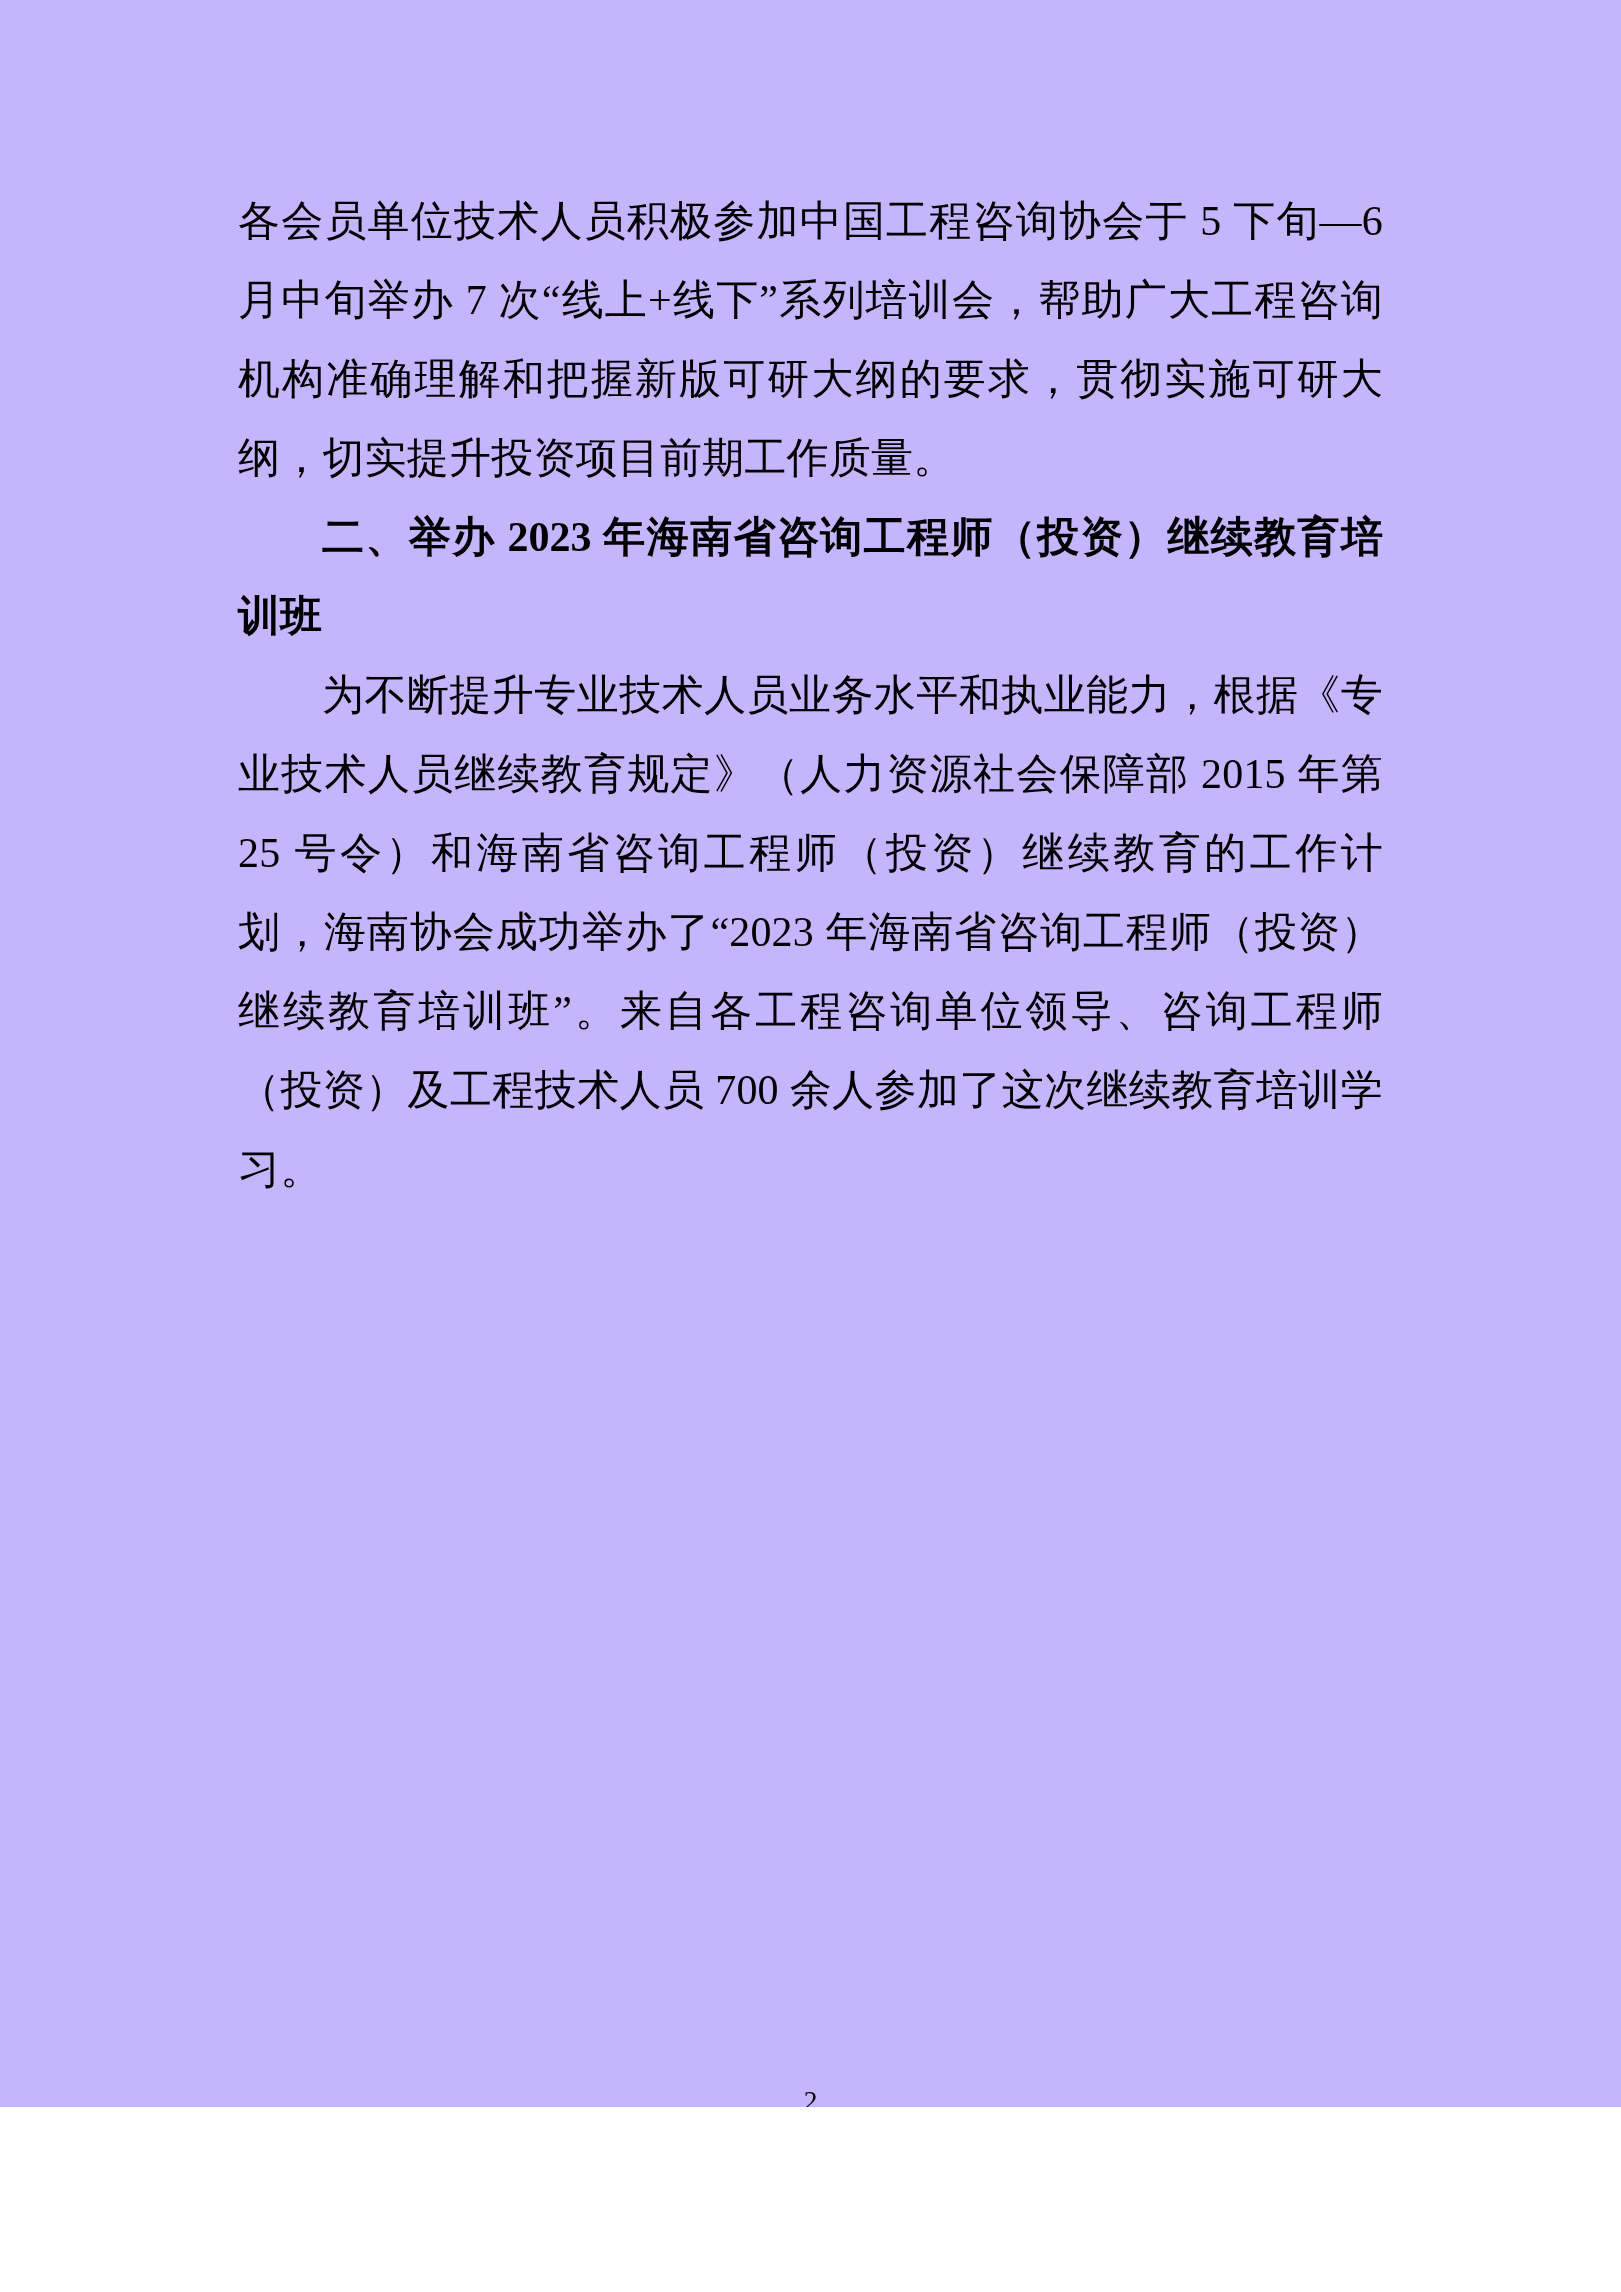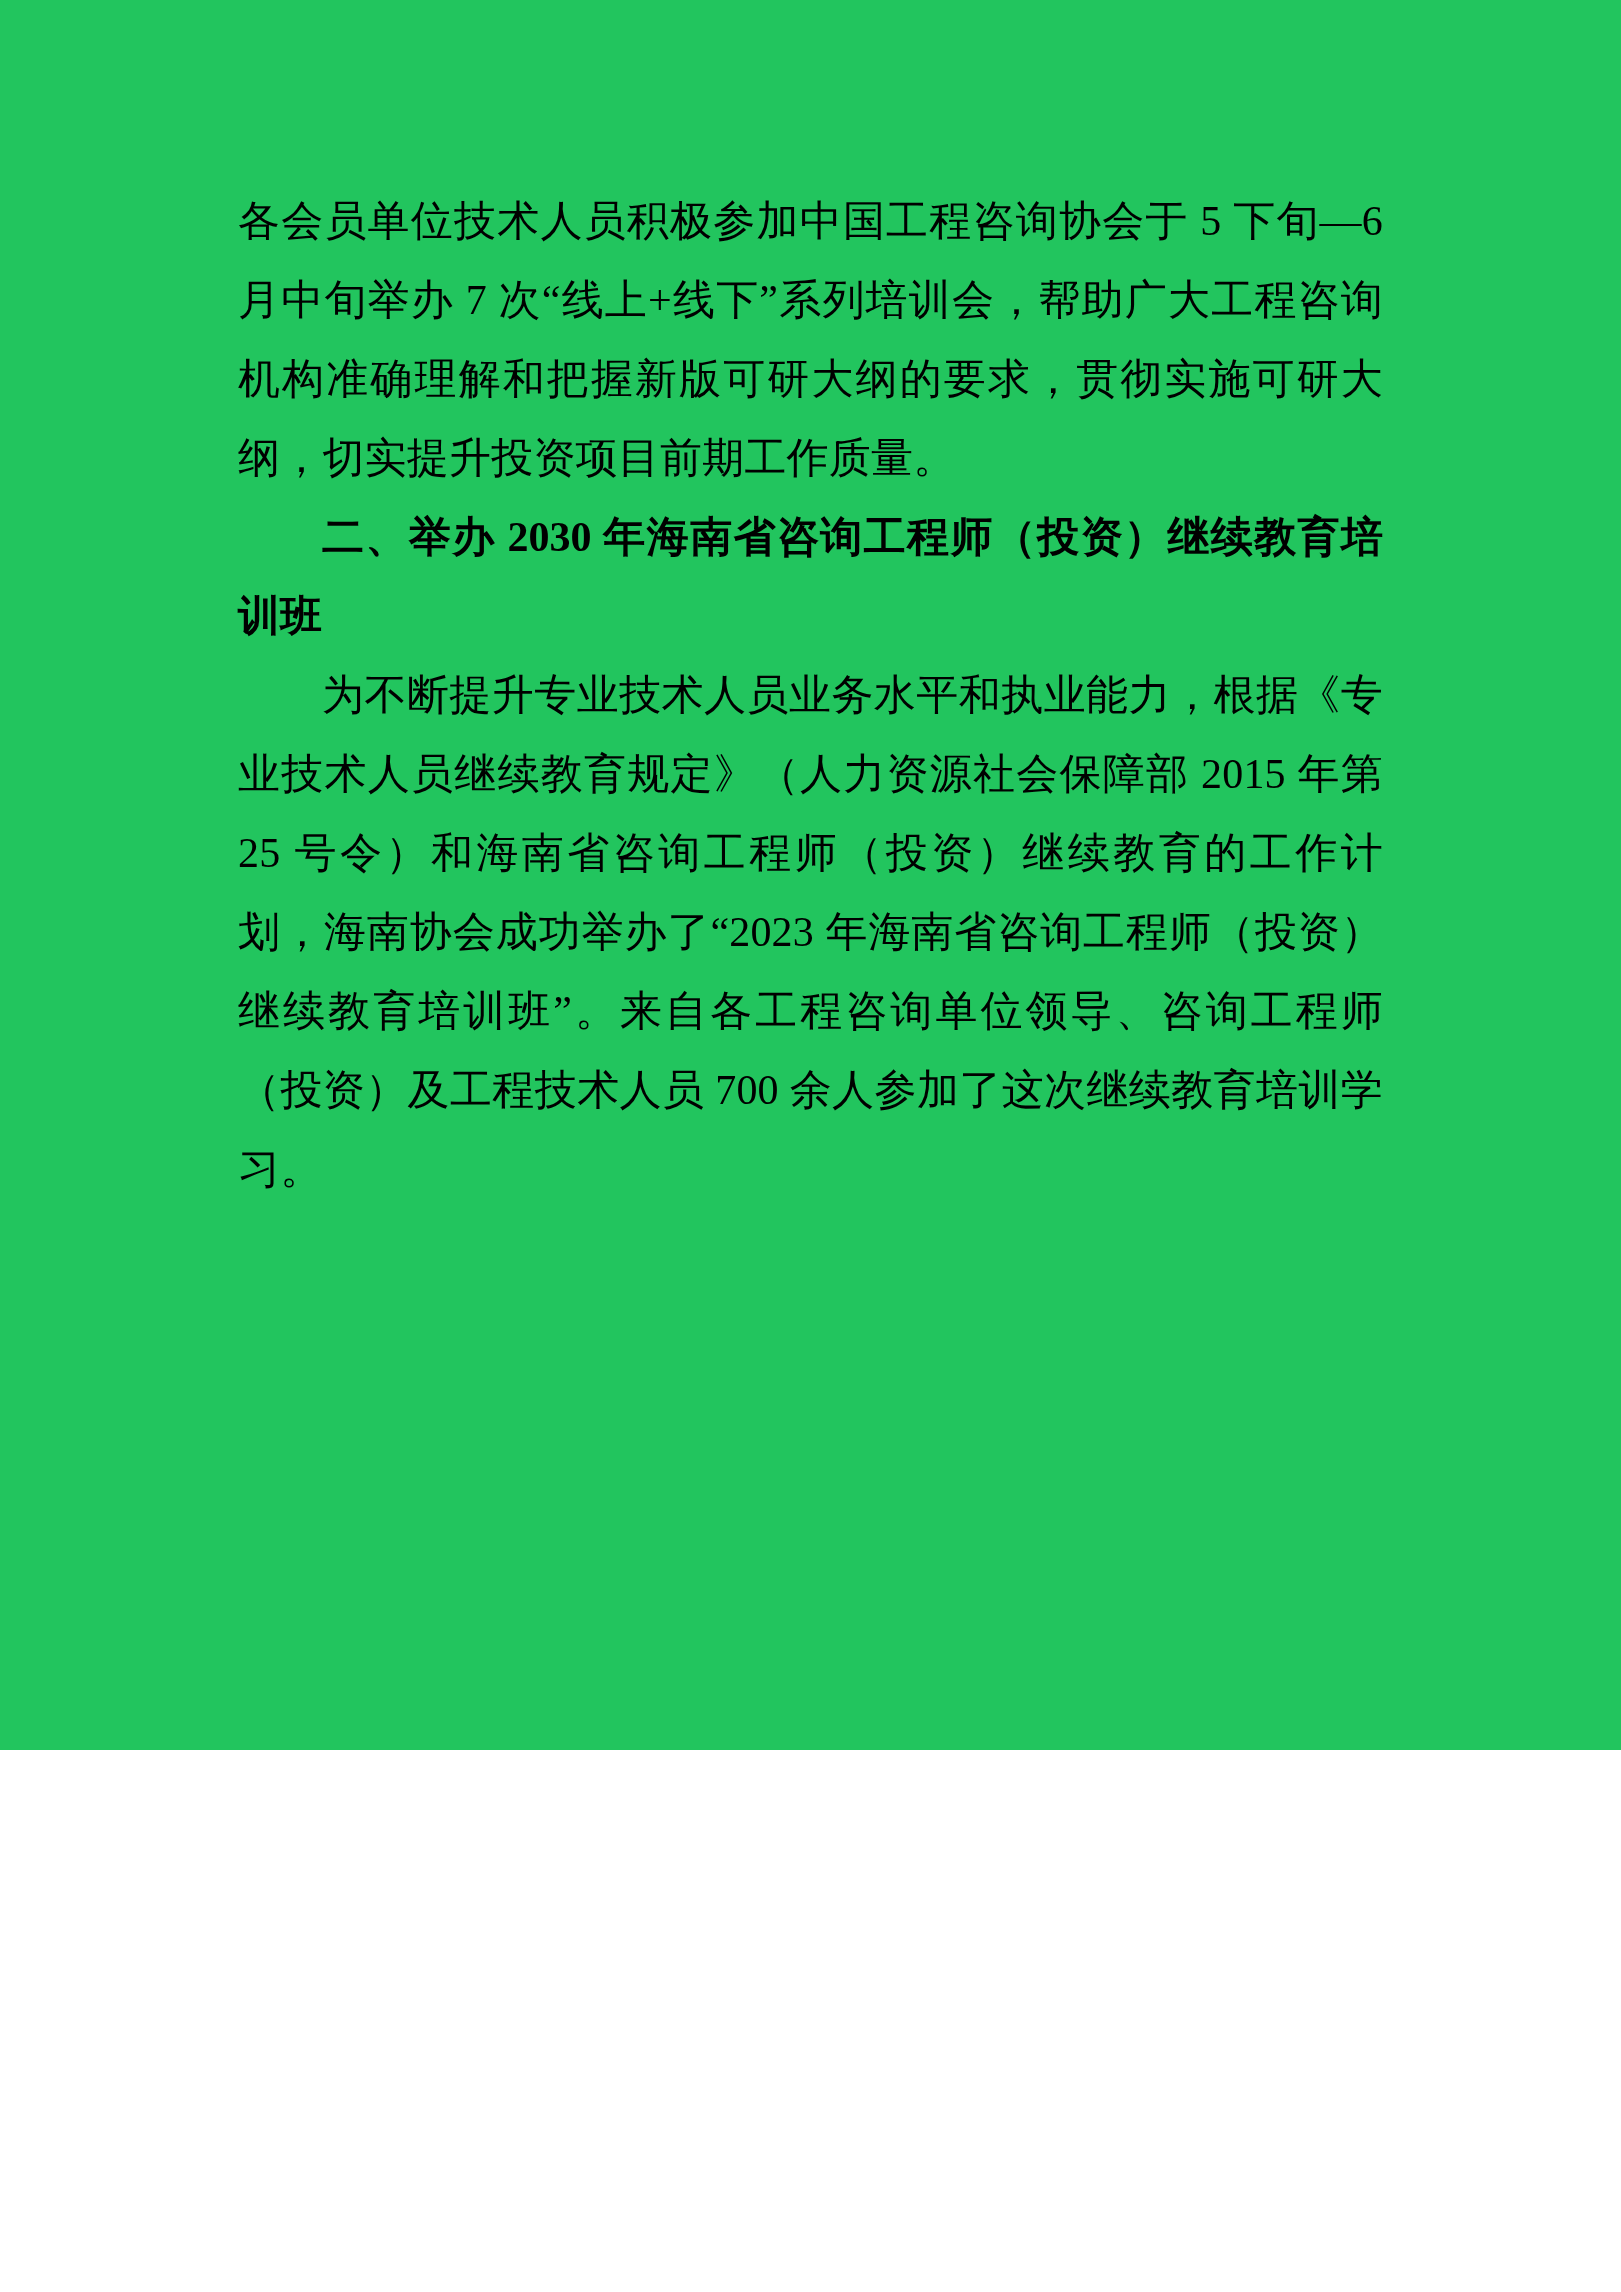--- a/index.html
+++ b/index.html
@@ -2,23 +2,23 @@
 <html><head>
 <meta charset="utf-8">
 <style>
   html, body {
     margin: 0;
     padding: 0;
     background: #ffffff;
   }
   .page {
     width: 1621px;
-    height: 1750px;
+    height: 2107px;
     position: relative;
-    background: #22c55e;
+    background: #c4b5fd;
     box-sizing: border-box;
     font-family: "Liberation Serif", "DejaVu Serif", serif;
     color: #000000;
     overflow: hidden;
   }
   .content {
     position: absolute;
     left: 238px;
     top: 182px;
     width: 1145px;
@@ -57,21 +57,21 @@
   }
 </style>
 </head>
 <body>
 
 <div class="page">
   <div class="content">
 
     <p class="body-par">各会员单位技术人员积极参加中国工程咨询协会于 5 下旬—6 月中旬举办 7 次“线上+线下”系列培训会，帮助广大工程咨询机构准确理解和把握新版可研大纲的要求，贯彻实施可研大纲，切实提升投资项目前期工作质量。</p>
 
-    <h2 class="section-heading">二、举办 2030 年海南省咨询工程师（投资）继续教育培训班</h2>
+    <h2 class="section-heading">二、举办 2023 年海南省咨询工程师（投资）继续教育培训班</h2>
 
     <p class="body-par indent">为不断提升专业技术人员业务水平和执业能力，根据《专业技术人员继续教育规定》（人力资源社会保障部 2015 年第 25 号令）和海南省咨询工程师（投资）继续教育的工作计划，海南协会成功举办了“2023 年海南省咨询工程师（投资）继续教育培训班”。来自各工程咨询单位领导、咨询工程师（投资）及工程技术人员 700 余人参加了这次继续教育培训学习。</p>
 
 
   </div>
 
   <div class="page-number">2</div>
 </div>
 
 

